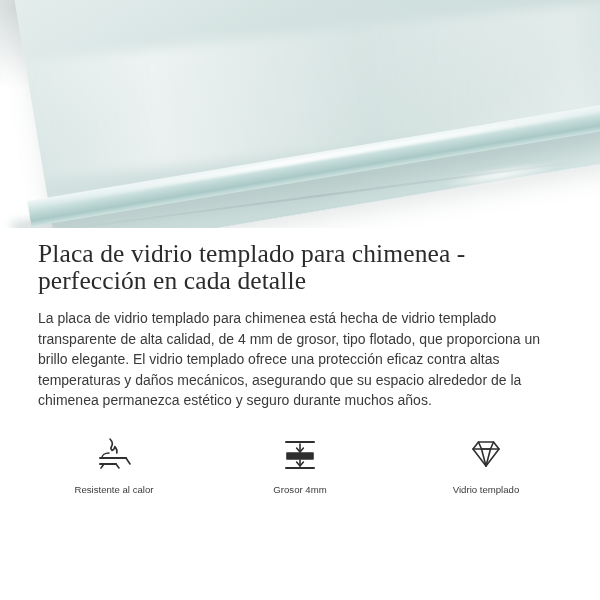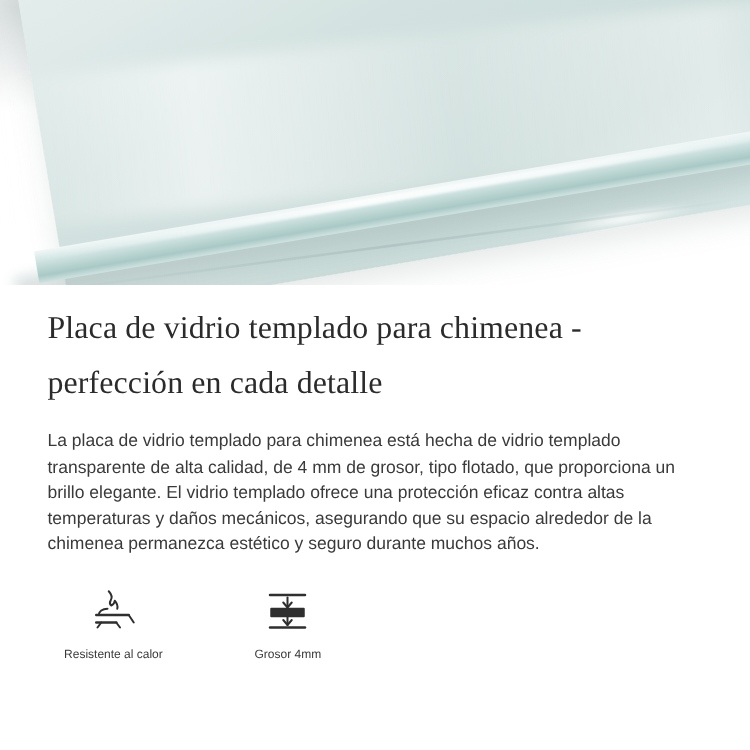--- a/index.html
+++ b/index.html
@@ -135,37 +135,37 @@
   
   .content {
     position: relative;
     padding: 12px 38px 0 38px;
   }
   h1.title {
     margin: 0;
     font-family: "Liberation Serif", serif;
     font-weight: 400;
     font-size: 25.5px;
-    line-height: 44px;
+    line-height: 27px;
     color: #2b2b2b;
     letter-spacing: 0.1px;
   }
   p.body-text {
     margin: 14px 0 0 0;
     font-size: 14px;
     line-height: 20.5px;
     color: #3a3a3a;
     max-width: 520px;
   }
 
   
   .features {
     margin-top: 22px;
     display: grid;
-    grid-template-columns: repeat(4, 1fr);
+    grid-template-columns: repeat(3, 1fr);
     row-gap: 16px;
     column-gap: 0;
     gap: 34px;
   }
   .feature {
     display: flex;
     flex-direction: column;
     align-items: center;
     justify-content: flex-start;
   }
@@ -237,18 +237,30 @@
             <path d="M7 17h26v6H7z"></path>
             <path d="M20 24v6" stroke-width="1.6"></path>
             <path d="M20 30l-3.4-4M20 30l3.4-4"></path>
             <path d="M6 32h28" stroke-width="2"></path>
           </svg>
         </span>
         <span class="feature-label">Grosor 4mm</span>
       </div>
 
 
+      <div class="feature">
+        <span class="feature-icon">
+          <svg width="40" height="36" viewBox="0 0 40 36" fill="none" stroke="#2f2f2f" stroke-width="1.6" stroke-linecap="round" stroke-linejoin="round">
+            <path d="M7 13l5.5-7h15L33 13 20 30 7 13z"></path>
+            <path d="M7 13h26"></path>
+            <path d="M12.5 6l3 7-0 0 4.5 17"></path>
+            <path d="M27.5 6l-3 7L20 30"></path>
+            <path d="M15.5 13h9"></path>
+          </svg>
+        </span>
+        <span class="feature-label">Vidrio templado</span>
+      </div>
 
 
 
     </div>
   </div>
 </div>
 
 </body></html>

